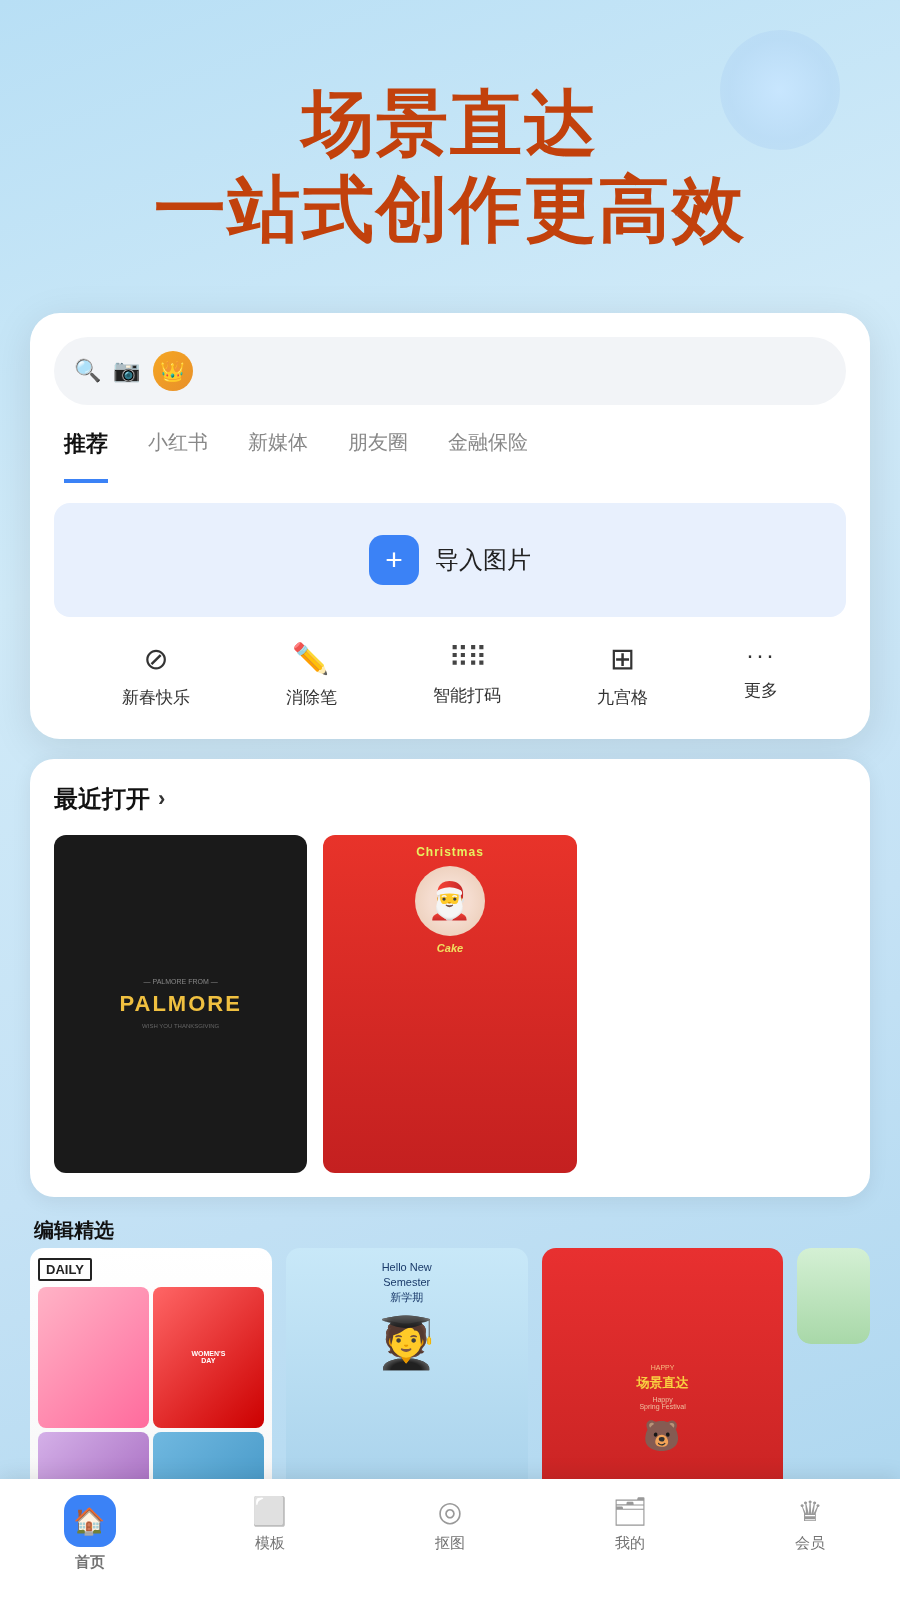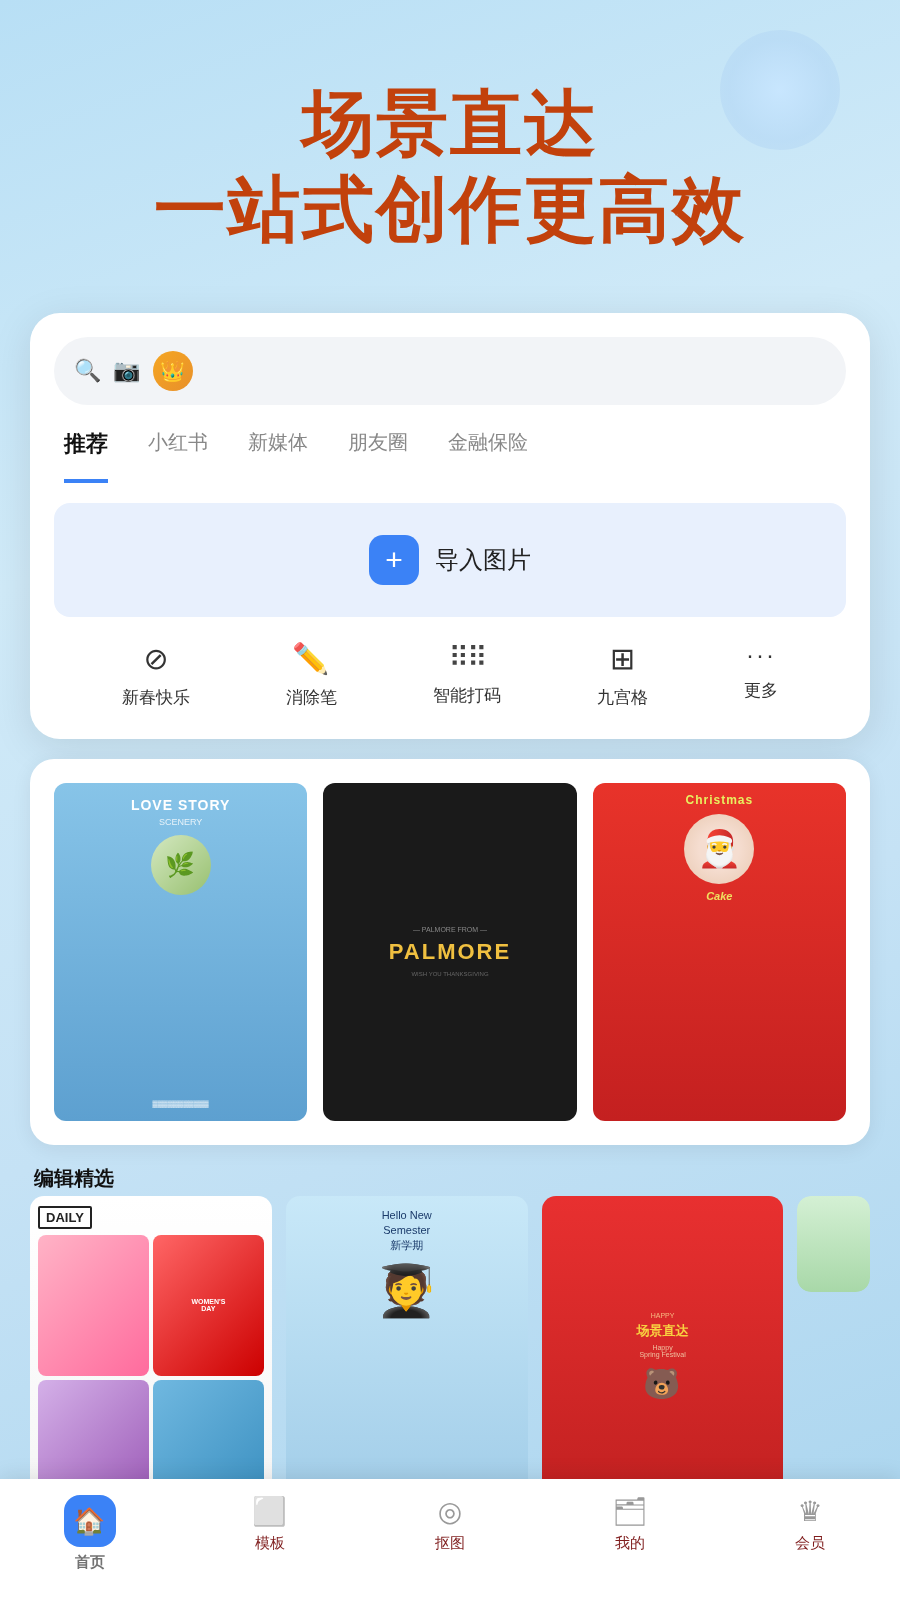--- a/index.html
+++ b/index.html
@@ -441,21 +441,21 @@
       gap: 6px;
       cursor: pointer;
       min-width: 80px;
     }
     .nav-icon {
       font-size: 26px;
       color: #999;
     }
     .nav-label {
       font-size: 15px;
-      color: #7f1d1d;
+      color: #737373;
     }
     .nav-label.active-label {
       color: #737373;
       font-weight: 600;
     }
     .nav-home-icon {
       width: 52px;
       height: 52px;
       background: #3b82f6;
       border-radius: 16px;
@@ -522,30 +522,26 @@
       <span class="tool-label">九宫格</span>
     </div>
     <div class="tool-item">
       <span class="tool-icon" style="font-size:24px; letter-spacing:2px;">···</span>
       <span class="tool-label">更多</span>
     </div>
   </div>
 </div>
 
 <div class="section">
+  <div class="section-header">
+    <span class="section-title">最近打开</span>
+    <span class="section-arrow">›</span>
+  </div>
   <div class="recent-grid">
 
-    <div class="recent-thumb">
-      <div class="card-love-story">
-        <div class="card-love-title">LOVE STORY</div>
-        <div class="card-love-sub">SCENERY</div>
-        <div class="card-love-circle">🌿</div>
-        <div class="card-love-bottom">▓▓▓▓▓▓▓▓▓▓▓</div>
-      </div>
-    </div>
 
     <div class="recent-thumb">
       <div class="card-palmore">
         <div class="card-palmore-top">— PALMORE FROM —</div>
         <div class="card-palmore-title">PALMORE</div>
         <div class="card-palmore-bottom">WISH YOU THANKSGIVING</div>
       </div>
     </div>
 
     <div class="recent-thumb">

